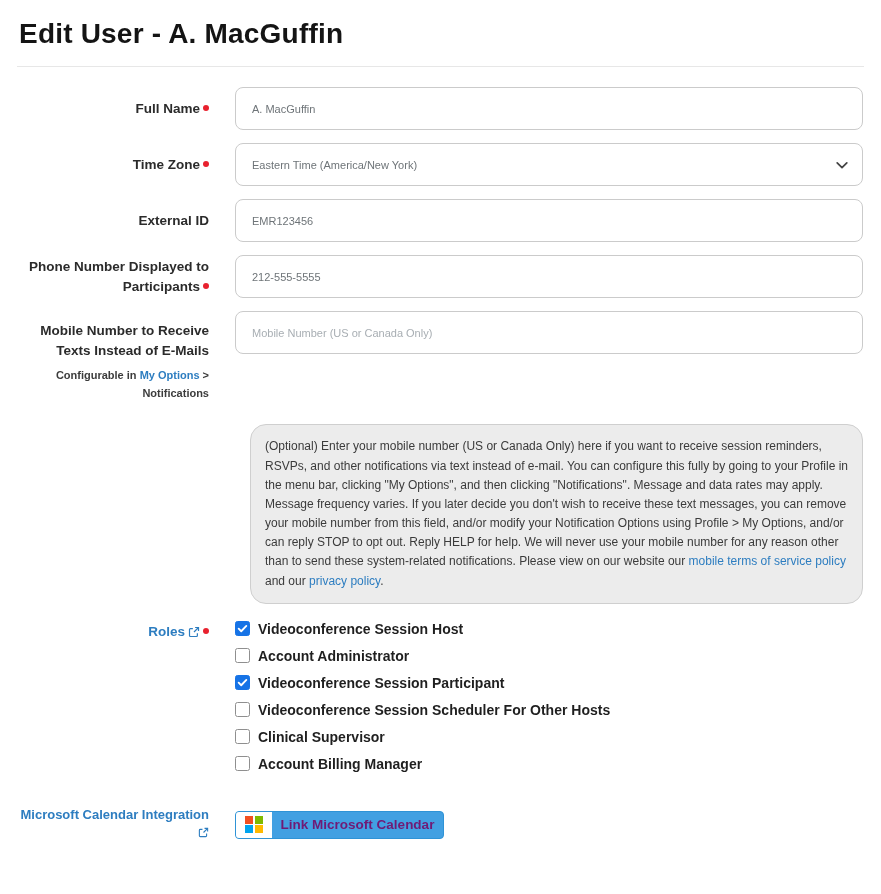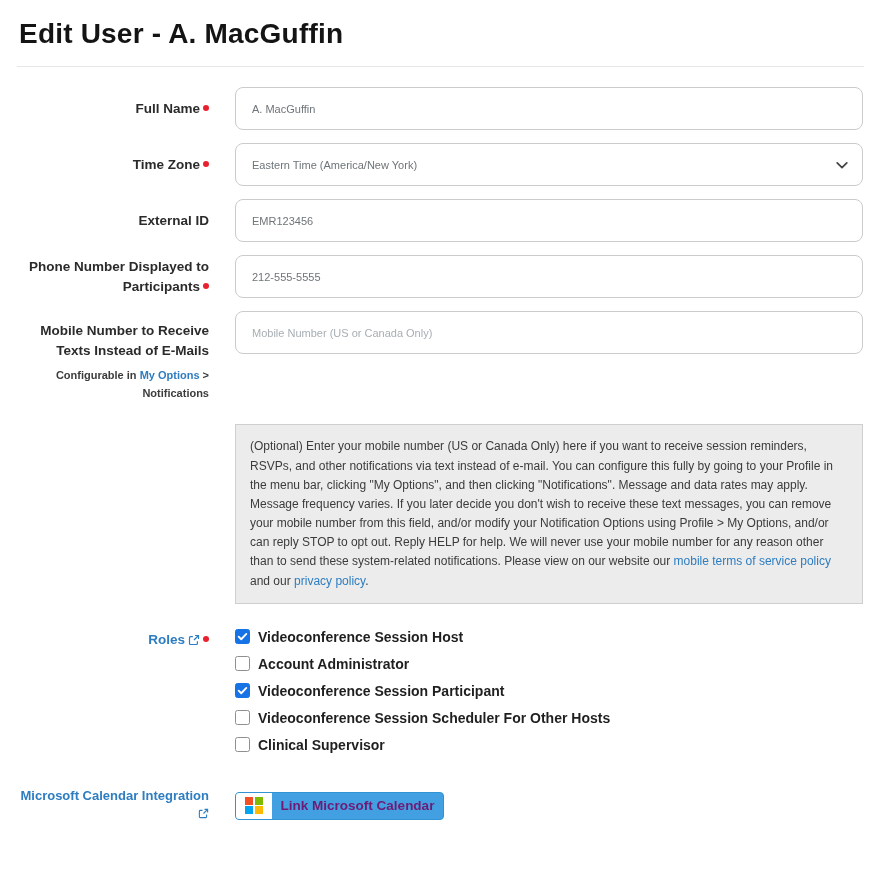--- a/index.html
+++ b/index.html
@@ -49,26 +49,26 @@
   }
 
   .sub-note {
     margin-top: 7px; font-size: 11px; font-weight: 700; color: #3c3c3c; line-height: 1.6;
   }
   a.link { color: #2d7dc0; text-decoration: none; cursor: pointer; }
 
   
   .info-row { margin: 22px 0 14px 0; }
   .info-box {
-    background: #ececec; border: 1px solid #cfcfcf; border-radius: 0;
-    padding: 12px 14px; font-size: 12px; line-height: 1.6; color: #3b3b3b;
-  }
-
-  
-  .roles-row { margin-top: 25px; }
+    background: #ececec; border: 1px solid #cfcfcf; border-radius: 16px;
+    padding: 12px 14px; font-size: 12px; line-height: 1.6; color: #3b3b3b; margin-left: 15px;
+  }
+
+  
+  .roles-row { margin-top: 17px; }
   .roles-label { padding-top: 1px; color: #2d7dc0; font-size: 13.5px; font-weight: 700; }
   .ext-icon { display: inline-block; vertical-align: -2px; margin-left: 3px; color: #2d7dc0; }
   .checkbox-list { display: flex; flex-direction: column; }
   .checkbox-item {
     display: flex; align-items: center; margin-bottom: 11px; cursor: pointer;
   }
   .checkbox {
     width: 15px; height: 15px; flex: none; margin-right: 8px;
     border-radius: 2.5px; position: relative; display: flex; align-items: center; justify-content: center;
   }
@@ -194,20 +194,24 @@
           </span>
         <span class="cb-label">Videoconference Session Participant</span>
       </div>
       <div class="checkbox-item">
         <span class="checkbox unchecked"></span>
         <span class="cb-label">Videoconference Session Scheduler For Other Hosts</span>
       </div>
       <div class="checkbox-item">
         <span class="checkbox unchecked"></span>
         <span class="cb-label">Clinical Supervisor</span>
+      </div>
+      <div class="checkbox-item">
+        <span class="checkbox unchecked"></span>
+        <span class="cb-label">Account Billing Manager</span>
       </div>
     </div>
   </div>
 
   <div class="integration-row" style="margin-top:24px;">
     <div class="integration-label"><span>Microsoft Calendar Integration</span><span class="ext-icon"><svg width="11" height="11" viewBox="0 0 16 16" fill="none">
             <path d="M6.5 3.5H3.2c-.9 0-1.2.3-1.2 1.2v8.1c0 .9.3 1.2 1.2 1.2h8.1c.9 0 1.2-.3 1.2-1.2V9.5" stroke="currentColor" stroke-width="1.6"></path>
             <path d="M9.5 2h4.5v4.5" stroke="currentColor" stroke-width="1.6"></path>
             <path d="M14 2 8 8" stroke="currentColor" stroke-width="1.6"></path>
           </svg></span></div>

